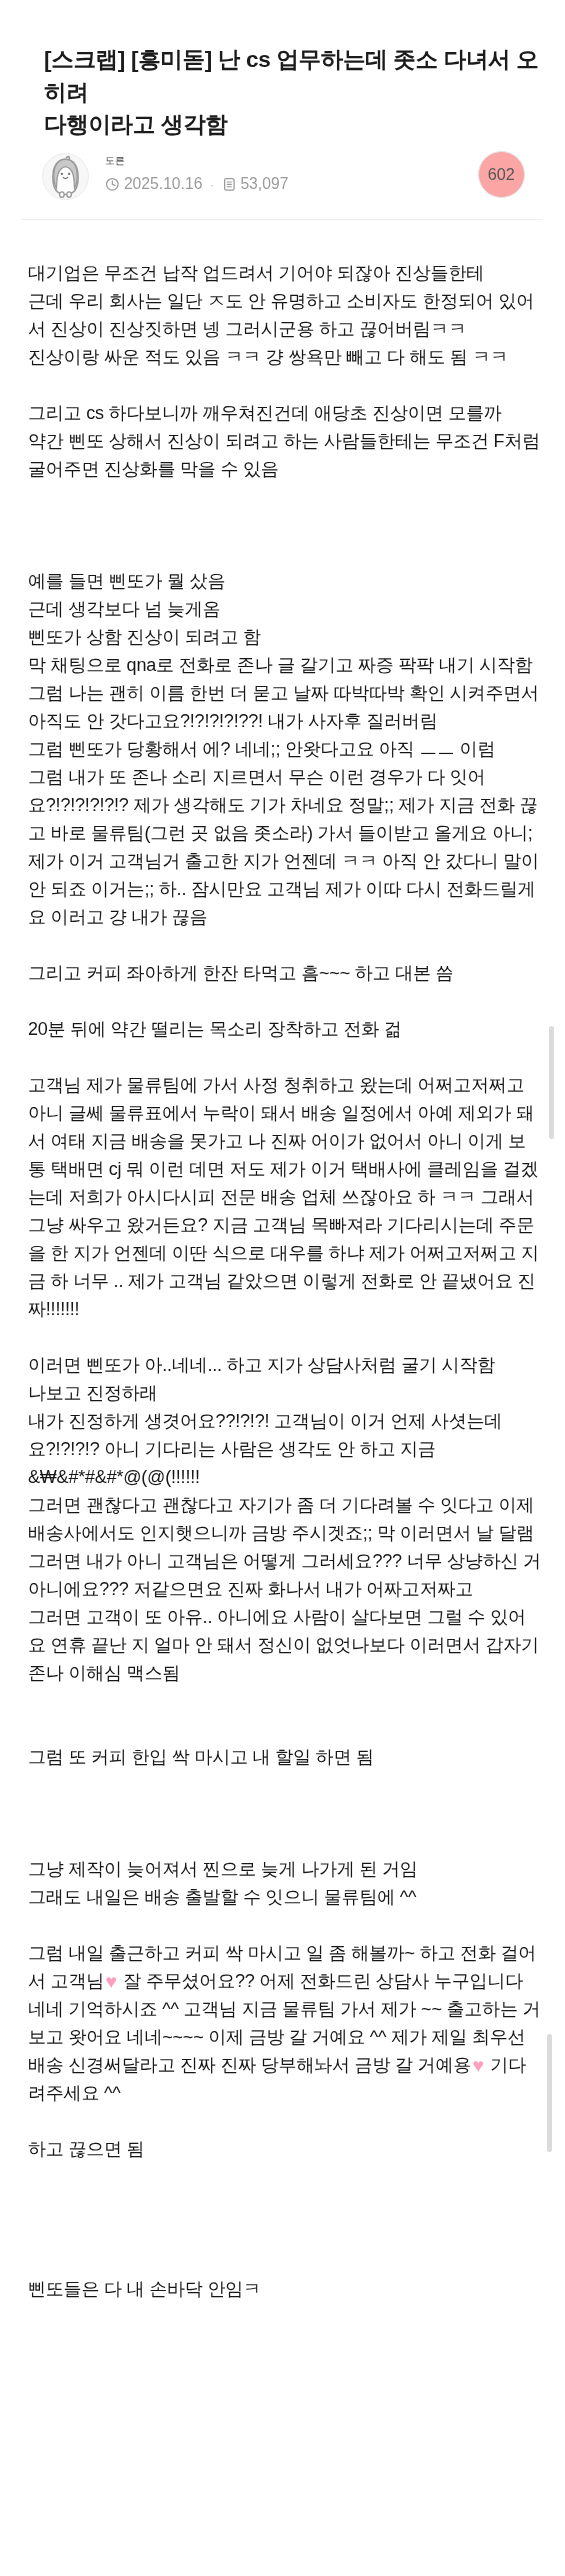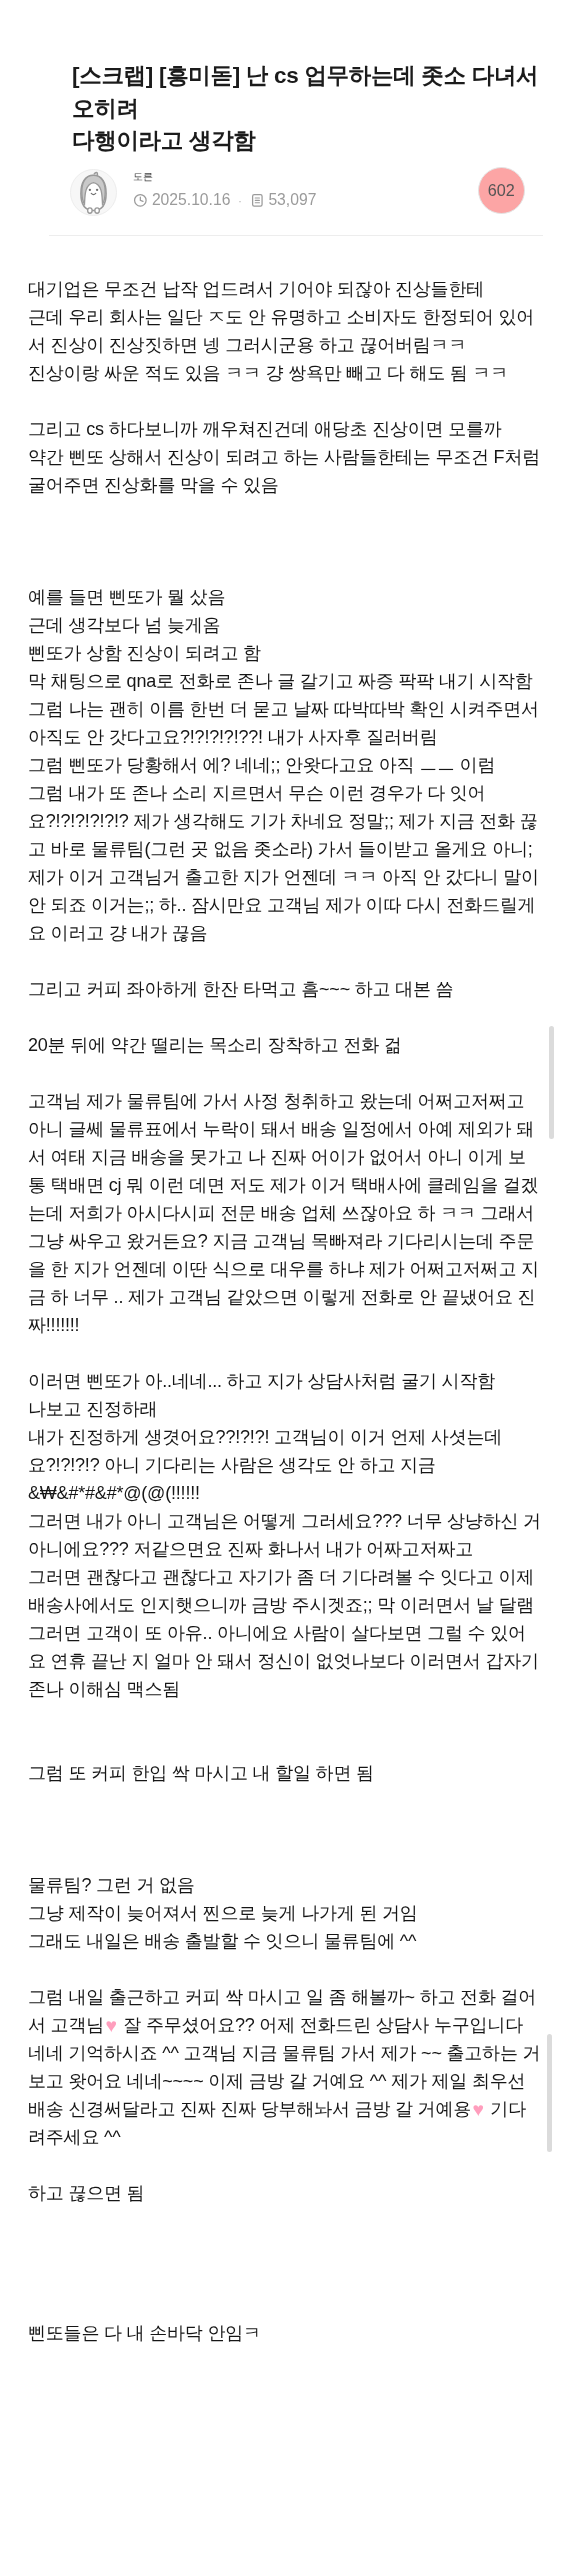--- a/index.html
+++ b/index.html
@@ -5,21 +5,21 @@
   html, body { margin: 0; padding: 0; background: #ffffff; }
   .page {
     position: relative;
     width: 565px;
     height: 2576px;
     background: #ffffff;
     overflow: hidden;
     font-family: "Liberation Sans", "DejaVu Sans", sans-serif;
     color: #1a1a1a;
   }
-  .header { padding: 60px 22px 0 44px; margin-left: 28px; }
+  .header { padding: 44px 22px 0 44px; }
   .title-line {
     font-size: 22.5px;
     line-height: 32.5px;
     font-weight: 700;
     color: #1b1b1b;
     letter-spacing: -0.3px;
   }
   .author-row { position: relative; margin-top: 11.5px; height: 48px; }
   .avatar {
     position: absolute; left: -2.1px; top: 0;
@@ -163,30 +163,29 @@
       <div class="body-line blank">&nbsp;</div>
       <div class="body-line">그리고 커피 좌아하게 한잔 타먹고 흠~~~ 하고 대본 씀</div>
       <div class="body-line blank">&nbsp;</div>
       <div class="body-line">20분 뒤에 약간 떨리는 목소리 장착하고 전화 걺</div>
       <div class="body-line blank">&nbsp;</div>
       <div class="body-line">고객님 제가 물류팀에 가서 사정 청취하고 왔는데 어쩌고저쩌고 아니 글쎄 물류표에서 누락이 돼서 배송 일정에서 아예 제외가 돼서 여태 지금 배송을 못가고 나 진짜 어이가 없어서 아니 이게 보통 택배면 cj 뭐 이런 데면 저도 제가 이거 택배사에 클레임을 걸겠는데 저희가 아시다시피 전문 배송 업체 쓰잖아요 하 ㅋㅋ 그래서 그냥 싸우고 왔거든요? 지금 고객님 목빠져라 기다리시는데 주문을 한 지가 언젠데 이딴 식으로 대우를 하냐 제가 어쩌고저쩌고 지금 하 너무 .. 제가 고객님 같았으면 이렇게 전화로 안 끝냈어요 진짜!!!!!!!</div>
       <div class="body-line blank">&nbsp;</div>
       <div class="body-line">이러면 삔또가 아..네네... 하고 지가 상담사처럼 굴기 시작함</div>
       <div class="body-line">나보고 진정하래</div>
       <div class="body-line">내가 진정하게 생겻어요??!?!?! 고객님이 이거 언제 사셧는데요?!?!?!? 아니 기다리는 사람은 생각도 안 하고 지금 &amp;₩&amp;#*#&amp;#*@(@(!!!!!!</div>
+      <div class="body-line">그러면 괜찮다고 괜찮다고 자기가 좀 더 기다려볼 수 잇다고 이제 배송사에서도 인지햇으니까 금방 주시겟죠;; 막 이러면서 날 달램</div>
       <div class="body-line">그러면 내가 아니 고객님은 어떻게 그러세요??? 너무 상냥하신 거 아니에요??? 저같으면요 진짜 화나서 내가 어짜고저짜고</div>
-      <div class="body-line">그러면 괜찮다고 괜찮다고 자기가 좀 더 기다려볼 수 잇다고 이제 배송사에서도 인지햇으니까 금방 주시겟죠;; 막 이러면서 날 달램</div>
       <div class="body-line">그러면 고객이 또 아유.. 아니에요 사람이 살다보면 그럴 수 있어요 연휴 끝난 지 얼마 안 돼서 정신이 없엇나보다 이러면서 갑자기 존나 이해심 맥스됨</div>
       <div class="body-line blank">&nbsp;</div>
       <div class="body-line blank">&nbsp;</div>
       <div class="body-line">그럼 또 커피 한입 싹 마시고 내 할일 하면 됨</div>
       <div class="body-line blank">&nbsp;</div>
       <div class="body-line blank">&nbsp;</div>
       <div class="body-line blank">&nbsp;</div>
-      <div class="body-line">물류팀? 그런 거 없음</div>
       <div class="body-line">그냥 제작이 늦어져서 찐으로 늦게 나가게 된 거임</div>
       <div class="body-line">그래도 내일은 배송 출발할 수 잇으니 물류팀에 ^^</div>
       <div class="body-line blank">&nbsp;</div>
       <div class="body-line">그럼 내일 출근하고 커피 싹 마시고 일 좀 해볼까~ 하고 전화 걸어서 고객님<span class="heart">♥</span> 잘 주무셨어요?? 어제 전화드린 상담사 누구입니다 네네 기억하시죠 ^^ 고객님 지금 물류팀 가서 제가 ~~ 출고하는 거 보고 왓어요 네네~~~~ 이제 금방 갈 거예요 ^^ 제가 제일 최우선 배송 신경써달라고 진짜 진짜 당부해놔서 금방 갈 거예용<span class="heart">♥</span> 기다려주세요 ^^</div>
       <div class="body-line blank">&nbsp;</div>
       <div class="body-line">하고 끊으면 됨</div>
       <div class="body-line blank">&nbsp;</div>
       <div class="body-line blank">&nbsp;</div>
       <div class="body-line blank">&nbsp;</div>
       <div class="body-line blank">&nbsp;</div>

